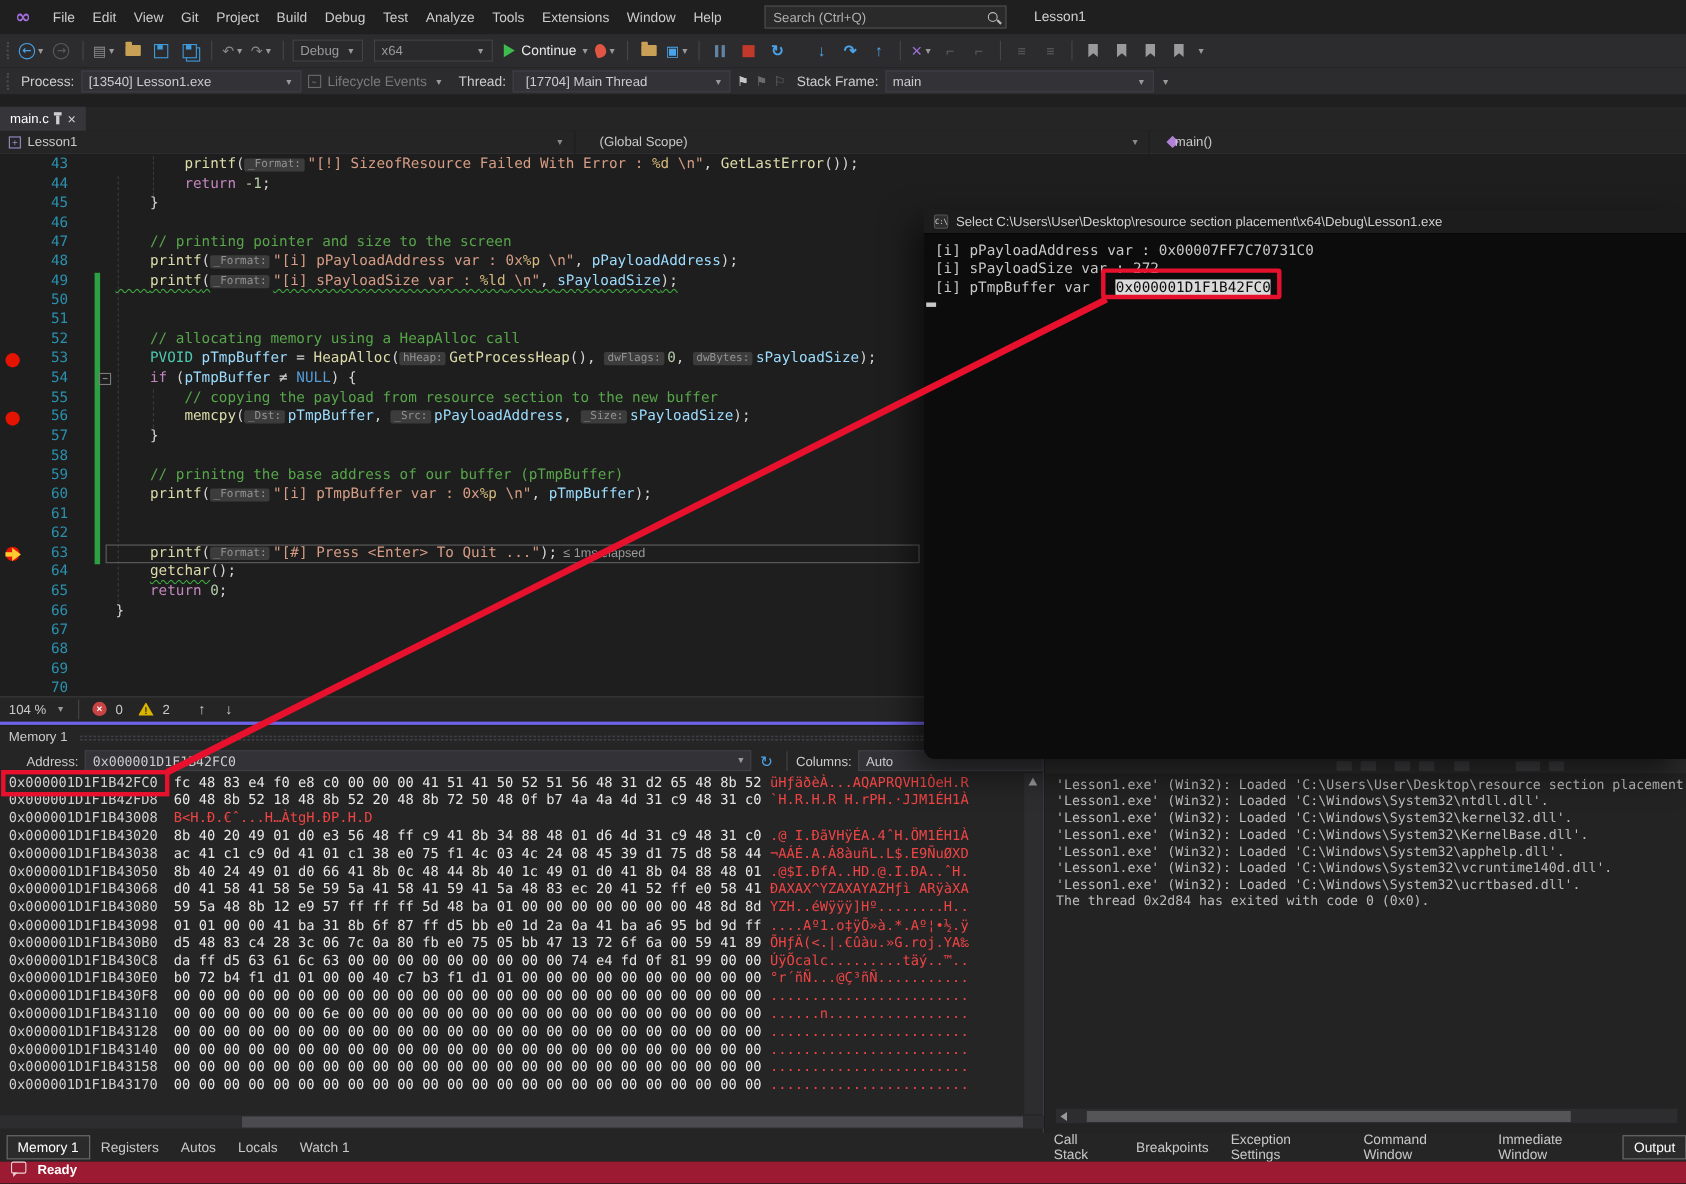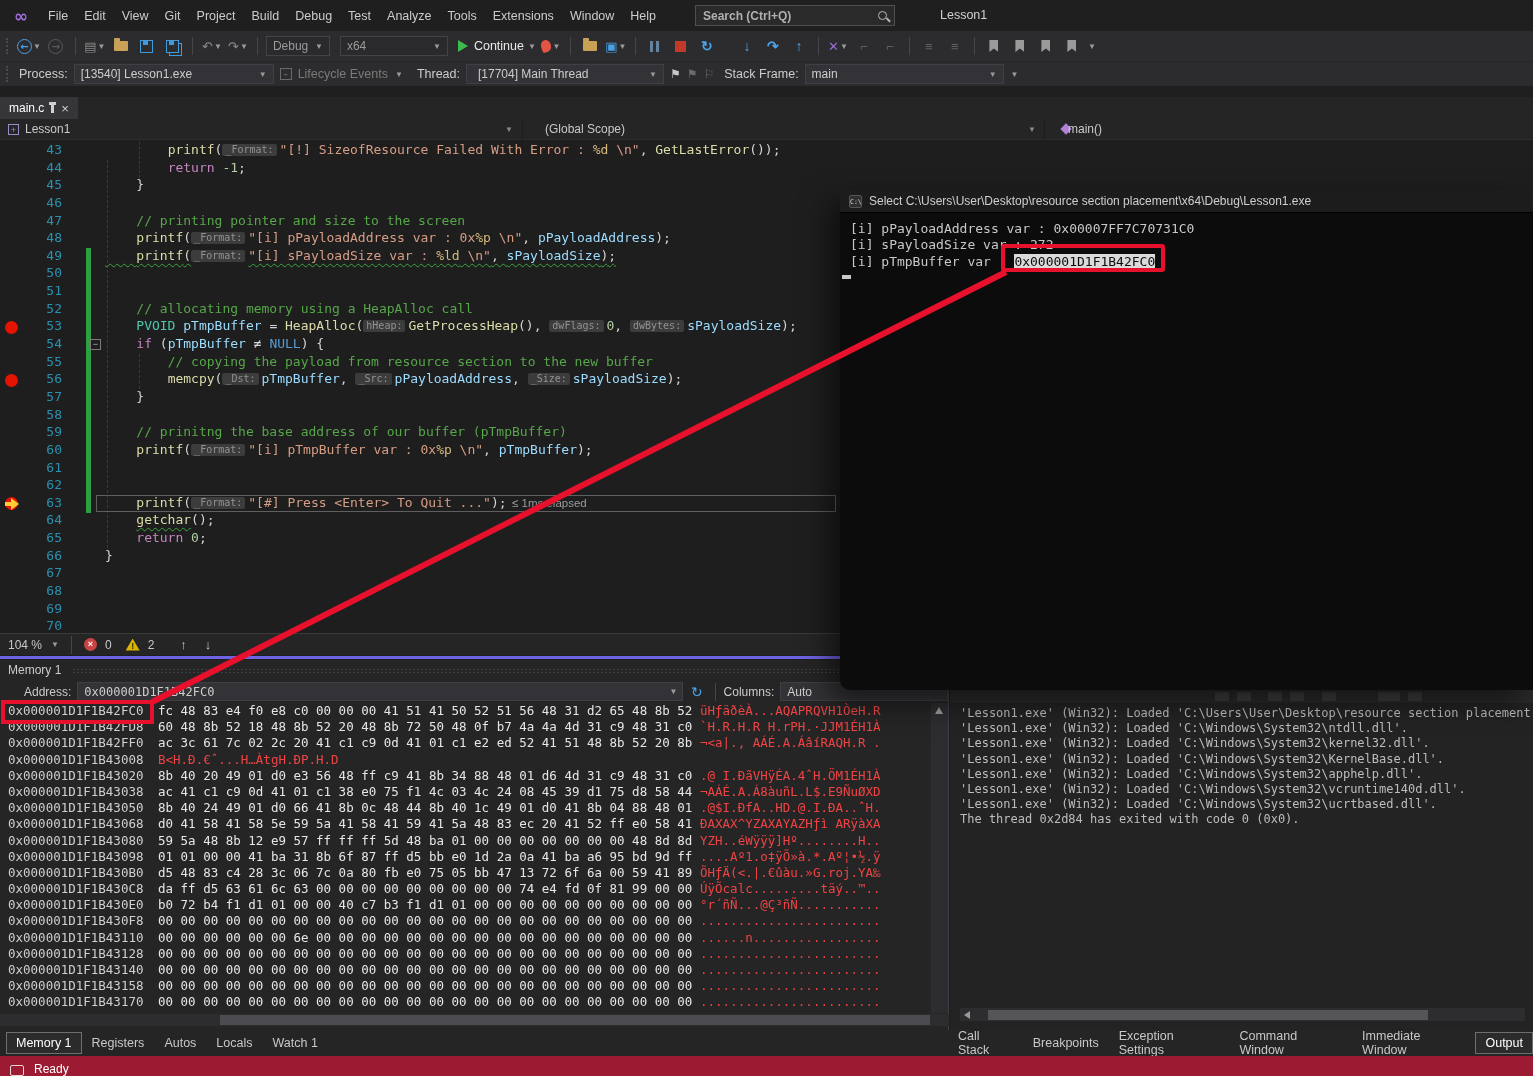--- a/index.html
+++ b/index.html
@@ -3,21 +3,21 @@
 <meta charset="utf-8">
 <style>
   * { margin:0; padding:0; box-sizing:border-box; }
   html,body { width:1533px; height:1076px; }
   body { position:relative; overflow:hidden; background:#1e1e1e; font-family:"Liberation Sans",sans-serif; color:#cccccc; }
 
   
   #titlebar { position:absolute; left:0; top:0; width:1533px; height:31px; background:#1f1f1f; display:flex; align-items:center; }
   .vslogo { width:22px; height:18px; margin:0 8px 0 10px; color:#a46fe0; font:bold 17px/18px "DejaVu Sans",sans-serif; text-align:center; }
   .menu-item { font-size:12.5px; color:#cccccc; padding:4px 8px; }
-  #searchbox { position:absolute; left:695px; top:5px; width:200px; height:21px; background:#2a2a2b; border:1px solid #4f4f53; display:flex; align-items:center; justify-content:space-between; padding:0 7px; font-size:12px; color:#b0b0b0;font-weight:bold; }
+  #searchbox { position:absolute; left:695px; top:5px; width:220px; height:21px; background:#2a2a2b; border:1px solid #4f4f53; display:flex; align-items:center; justify-content:space-between; padding:0 7px; font-size:12px; color:#b0b0b0; }
   .magnifier { width:9px; height:9px; border:1.5px solid #b8b8b8; border-radius:50%; position:relative; }
   .magnifier::after { content:""; position:absolute; left:7px; top:7px; width:5px; height:1.5px; background:#b8b8b8; transform:rotate(45deg); }
   #solution-name { position:absolute; left:940px; top:8px; font-size:12.5px; color:#d0d0d0; }
 
   
   #toolbar { position:absolute; left:0; top:31px; width:1533px; height:30px; background:#2c2c2e; display:flex; align-items:center; gap:4px; padding-left:6px; }
   #debugbar { position:absolute; left:0; top:61px; width:1533px; height:25px; background:#2c2c2e; border-top:1px solid #252527; display:flex; align-items:center; gap:6px; padding-left:6px; }
   .grip { width:3px; height:16px; border-left:2px dotted #4a4a4c; margin-right:4px; }
   .tsep { width:1px; height:18px; background:#464648; margin:0 4px; }
   .tbtn { height:22px; min-width:22px; display:flex; align-items:center; justify-content:center; color:#bdbdbd; font-size:13px; }
@@ -114,21 +114,21 @@
   #out-hthumb { position:absolute; left:28px; top:1.5px; width:440px; height:10px; background:#555558; }
   .leftarr { position:absolute; left:4px; top:3px; width:0; height:0; border-right:6px solid #9a9a9a; border-top:4px solid transparent; border-bottom:4px solid transparent; }
 
   
   #btabs { position:absolute; left:0; top:1030px; width:1533px; height:26px; background:#252526; display:flex; align-items:center; font-size:12.5px; }
   .btab { padding:4px 10px; color:#c8c8c8; }
   .btab.active { border:1px solid #6e6e6e; background:#2b2b2c; color:#ffffff; padding:3px 9px; }
   #btabs-right { position:absolute; left:948px; top:0; height:26px; display:flex; align-items:center; }
 
   
-  #statusbar { position:absolute; left:0; top:1056px; width:1533px; height:20px; background:var(--statusbar,#9c1b33); display:flex; align-items:flex-end; color:#ffffff; font-size:12px; }
+  #statusbar { position:absolute; left:0; top:1056px; width:1533px; height:20px; background:var(--statusbar,#9c1b33); display:flex; align-items:flex-start; color:#ffffff; font-size:12px;font-weight:bold; }
   .feedback { width:14px; height:11px; border:1.5px solid #edd3d8; border-radius:2px; margin:0 10px 0 10px; position:relative; }
   .feedback::after { content:""; position:absolute; left:1px; bottom:-4px; width:0; height:0; border-top:4px solid #edd3d8; border-right:4px solid transparent; }
 
   
   #console { position:absolute; left:840px; top:190px; width:693px; height:500px; background:#0c0c0c; z-index:20; border-bottom-left-radius:10px; box-shadow:-10px 12px 30px rgba(0,0,0,.55); }
   #con-title { height:23px; background:#1c1c1c; display:flex; align-items:center; font-size:12px; color:#cfcfcf; border-bottom:1px solid #000; }
   .conico { width:13px; height:13px; background:#2f2f2f; border:1px solid #555; border-radius:2px; margin:0 7px 0 9px; color:#ddd; font:6.5px/12px "DejaVu Sans Mono",monospace; text-align:center; }
   #con-body { position:relative; padding:8px 0 0 10px; font-family:"DejaVu Sans Mono",monospace; font-size:13px; line-height:16.3px; color:#c8c8c8; white-space:pre; }
   .sel { background:#dadada; color:#0c0c0c; }
   #con-cursor { position:absolute; left:842px; top:275px; width:9px; height:4px; background:#c8c8c8; z-index:21; }
@@ -289,21 +289,21 @@
   <span class="caret">▼</span>
   <span class="dbl" style="margin-left:8px;">Thread:</span>
   <span class="combo lit" style="width:198px;padding-left:11px;">
       <span>[17704] Main Thread</span>
       <span class="caret">▼</span>
     </span>
   <span class="flagtxt">⚑</span>
   <span class="flagtxt dim">⚑</span>
   <span class="flagtxt dim">⚐</span>
   <span class="dbl" style="margin-left:4px;">Stack Frame:</span>
-  <span class="combo lit" style="width:199px;">
+  <span class="combo lit" style="width:244px;">
       <span>main</span>
       <span class="caret">▼</span>
     </span>
   <span class="caret">▼</span>
 </div>
 
 <div id="docgap"></div>
 <div id="tabstrip">
   <div id="doctab">
     <span>main.c</span>
@@ -509,21 +509,20 @@
     <span class="refresh">↻</span>
     <span class="tsep"></span>
     <span style="margin-left:4px;">Columns:</span>
     <span id="mem-cols-combo">
         <span>Auto</span>
       </span>
   </div>
   <div id="mem-rows">
       <div class="mem-row"><span class="ma">0x000001D1F1B42FC0</span><span class="mh">fc 48 83 e4 f0 e8 c0 00 00 00 41 51 41 50 52 51 56 48 31 d2 65 48 8b 52</span><span class="mascii">üHƒäðèÀ...AQAPRQVH1ÒeH.R</span></div>
       <div class="mem-row"><span class="ma">0x000001D1F1B42FD8</span><span class="mh">60 48 8b 52 18 48 8b 52 20 48 8b 72 50 48 0f b7 4a 4a 4d 31 c9 48 31 c0</span><span class="mascii">`H.R.H.R H.rPH.·JJM1ÉH1À</span></div>
-      <div class="mem-row"><span class="ma">0x000001D1F1B42FF0</span><span class="mh">ac 3c 61 7c 02 2c 20 41 c1 c9 0d 41 01 c1 e2 ed 52 41 51 48 8b 52 20 8b</span><span class="mascii">¬&lt;a|., AÁÉ.A.ÁâíRAQH.R .</span></div>
       <div class="mem-row"><span class="ma">0x000001D1F1B43008</span><span class="mascii">B&lt;H.Ð.€ˆ...H…ÀtgH.ÐP.H.D</span></div>
       <div class="mem-row"><span class="ma">0x000001D1F1B43020</span><span class="mh">8b 40 20 49 01 d0 e3 56 48 ff c9 41 8b 34 88 48 01 d6 4d 31 c9 48 31 c0</span><span class="mascii">.@ I.ÐãVHÿÉA.4ˆH.ÖM1ÉH1À</span></div>
       <div class="mem-row"><span class="ma">0x000001D1F1B43038</span><span class="mh">ac 41 c1 c9 0d 41 01 c1 38 e0 75 f1 4c 03 4c 24 08 45 39 d1 75 d8 58 44</span><span class="mascii">¬AÁÉ.A.Á8àuñL.L$.E9ÑuØXD</span></div>
       <div class="mem-row"><span class="ma">0x000001D1F1B43050</span><span class="mh">8b 40 24 49 01 d0 66 41 8b 0c 48 44 8b 40 1c 49 01 d0 41 8b 04 88 48 01</span><span class="mascii">.@$I.ÐfA..HD.@.I.ÐA..ˆH.</span></div>
       <div class="mem-row"><span class="ma">0x000001D1F1B43068</span><span class="mh">d0 41 58 41 58 5e 59 5a 41 58 41 59 41 5a 48 83 ec 20 41 52 ff e0 58 41</span><span class="mascii">ÐAXAX^YZAXAYAZHƒì ARÿàXA</span></div>
       <div class="mem-row"><span class="ma">0x000001D1F1B43080</span><span class="mh">59 5a 48 8b 12 e9 57 ff ff ff 5d 48 ba 01 00 00 00 00 00 00 00 48 8d 8d</span><span class="mascii">YZH..éWÿÿÿ]Hº........H..</span></div>
       <div class="mem-row"><span class="ma">0x000001D1F1B43098</span><span class="mh">01 01 00 00 41 ba 31 8b 6f 87 ff d5 bb e0 1d 2a 0a 41 ba a6 95 bd 9d ff</span><span class="mascii">....Aº1.o‡ÿÕ»à.*.Aº¦•½.ÿ</span></div>
       <div class="mem-row"><span class="ma">0x000001D1F1B430B0</span><span class="mh">d5 48 83 c4 28 3c 06 7c 0a 80 fb e0 75 05 bb 47 13 72 6f 6a 00 59 41 89</span><span class="mascii">ÕHƒÄ(&lt;.|.€ûàu.»G.roj.YA‰</span></div>
       <div class="mem-row"><span class="ma">0x000001D1F1B430C8</span><span class="mh">da ff d5 63 61 6c 63 00 00 00 00 00 00 00 00 00 74 e4 fd 0f 81 99 00 00</span><span class="mascii">ÚÿÕcalc.........täý..™..</span></div>
       <div class="mem-row"><span class="ma">0x000001D1F1B430E0</span><span class="mh">b0 72 b4 f1 d1 01 00 00 40 c7 b3 f1 d1 01 00 00 00 00 00 00 00 00 00 00</span><span class="mascii">°r´ñÑ...@Ç³ñÑ...........</span></div>

